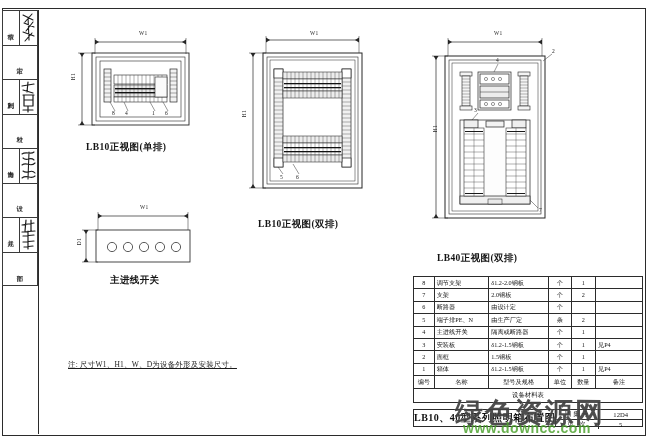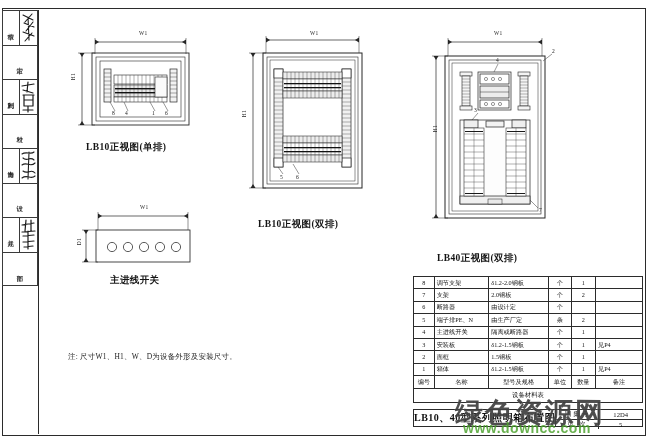--- a/index.html
+++ b/index.html
@@ -40,23 +40,24 @@
     white-space:nowrap;
   }
 
   
   .dim{position:absolute;font-size:5.5px;color:#2a2a2a;letter-spacing:.3px;
        font-family:"Liberation Serif","DejaVu Serif",serif;}
   .dim.vert{writing-mode:vertical-rl;transform:rotate(180deg);}
 
   
   .note{
-    position:absolute;left:68px;top:352px;font-size:7.5px;color:#1b1b1b;
+    position:absolute;left:68px;top:360px;font-size:7.5px;color:#1b1b1b;
     letter-spacing:.2px;white-space:nowrap;
     font-family:"Liberation Serif","DejaVu Serif",serif;
+    text-decoration:underline;
   }
 
   
   .bom{position:absolute;left:413px;top:276px;width:230px;border-collapse:collapse;}
   .bom td{
     border:1px solid #2b2b2b;height:11.4px;padding:0 2px;
     font-size:6.2px;line-height:10px;color:#161616;
     font-family:"Liberation Serif","DejaVu Serif",serif;
     overflow:hidden;white-space:nowrap;
   }

